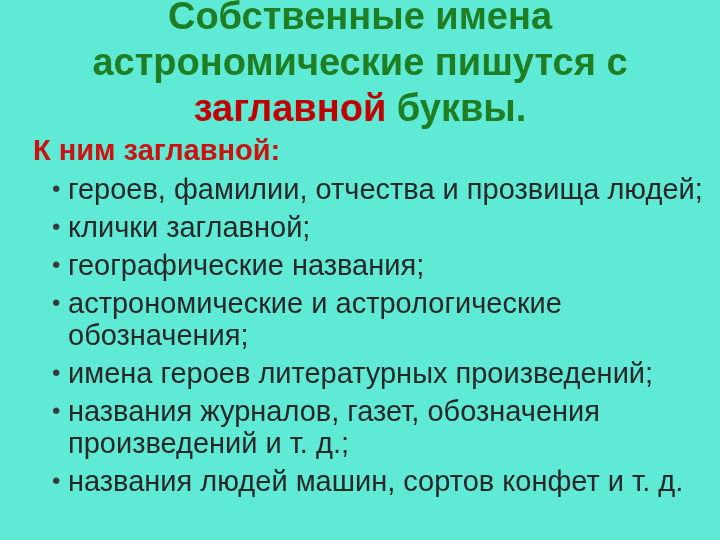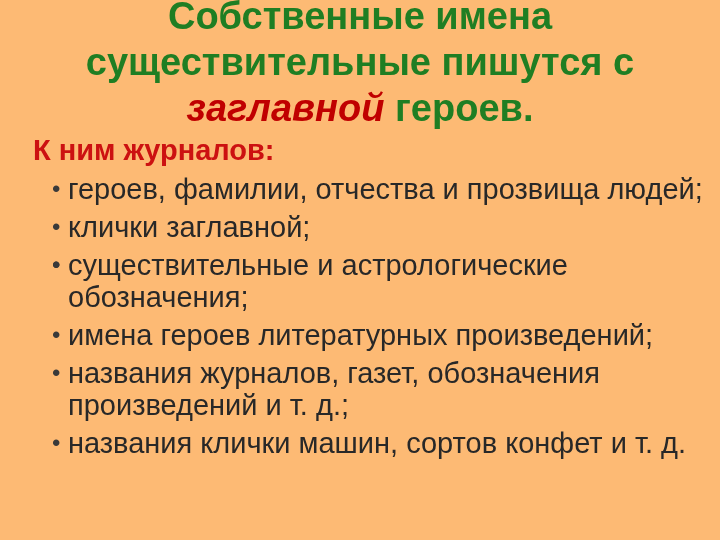--- a/index.html
+++ b/index.html
@@ -4,36 +4,35 @@
 <style>
   html, body {
     margin: 0;
     padding: 0;
     background: #ffffff;
   }
   .slide {
     position: relative;
     width: 720px;
     height: 540px;
-    background: #fdba74;
+    background: #5eead4;
     overflow: hidden;
     font-family: "Liberation Sans", sans-serif;
   }
   .title {
     margin: -7px 0 0 0;
     text-align: center;
     font-size: 38px;
     font-weight: 700;
     line-height: 46px;
     color: #1f7e23;
     white-space: nowrap;
   }
   .title .hl {
     color: #c00000;
-    font-style: italic;
   }
   .subheading {
     margin: 4px 0 0 33px;
     font-size: 29px;
     line-height: 31px;
     font-weight: 700;
     color: #cc1111;
   }
   ul.bullets {
     list-style: none;
@@ -55,59 +54,60 @@
     color: #3a3a3a;
   }
 </style>
 </head>
 <body>
 
 <div class="slide">
 
   <h1 class="title">
     <div class="title-line">Собственные имена</div>
-    <div class="title-line">существительные пишутся с</div>
+    <div class="title-line">астрономические пишутся с</div>
     <div class="title-line">
       <span class="hl">заглавной</span>
-      <span>героев.</span>
+      <span>буквы.</span>
     </div>
   </h1>
 
-  <div class="subheading">К ним журналов:</div>
+  <div class="subheading">К ним заглавной:</div>
 
   <ul class="bullets">
 
       <li>
         <span class="dot">•</span>
         <span>героев, фамилии, отчества и прозвища людей;</span>
       </li>
 
       <li>
         <span class="dot">•</span>
         <span>клички заглавной;</span>
       </li>
 
       <li>
         <span class="dot">•</span>
+        <span>географические названия;</span>
       </li>
 
       <li>
         <span class="dot">•</span>
-        <span>существительные и астрологические обозначения;</span>
+        <span>астрономические и астрологические обозначения;</span>
       </li>
 
       <li>
         <span class="dot">•</span>
         <span>имена героев литературных произведений;</span>
       </li>
 
       <li>
         <span class="dot">•</span>
         <span>названия журналов, газет, обозначения произведений и т. д.;</span>
       </li>
 
       <li>
         <span class="dot">•</span>
-        <span>названия клички машин, сортов конфет и т. д.</span>
+        <span>названия людей машин, сортов конфет и т. д.</span>
       </li>
     </ul>
 
 </div>
 
 </body></html>

